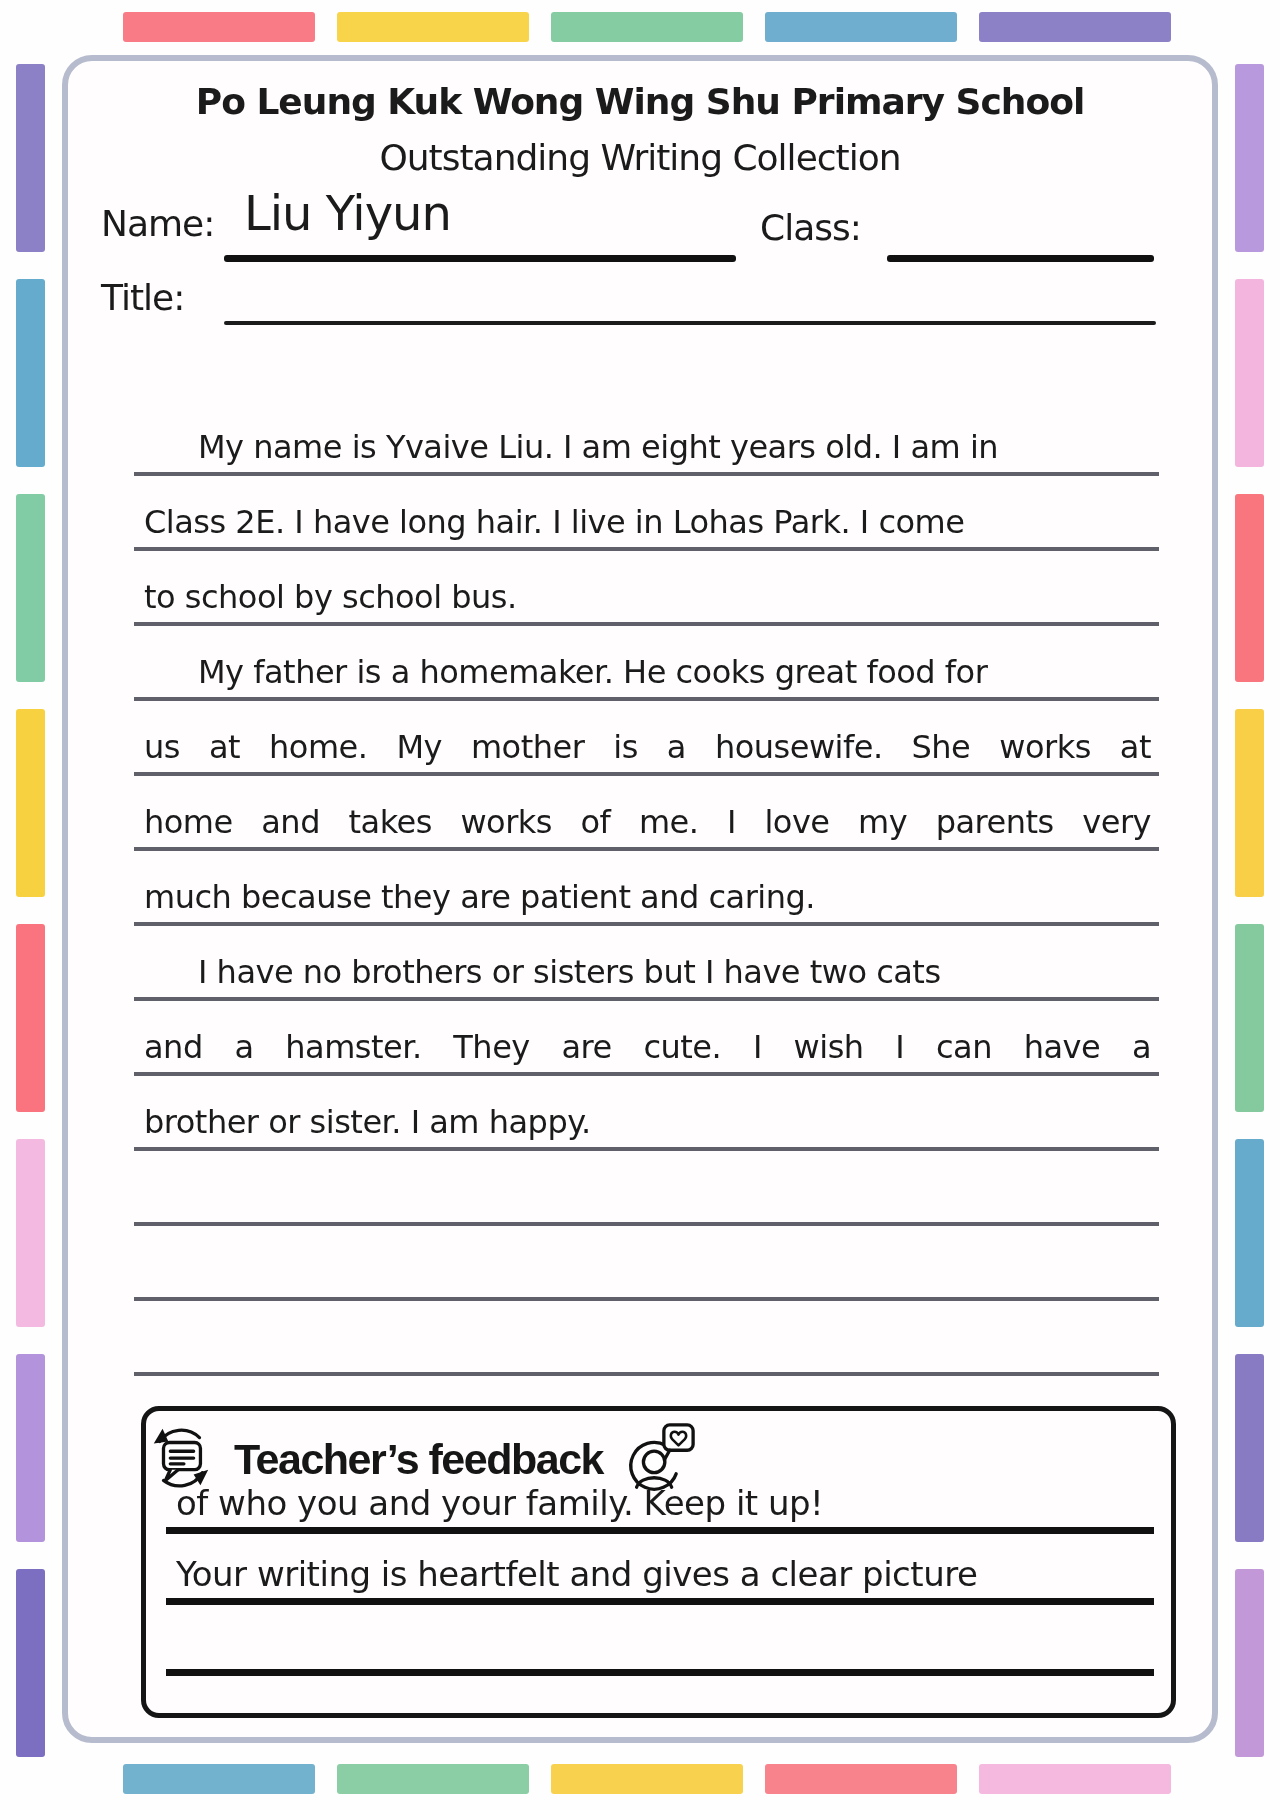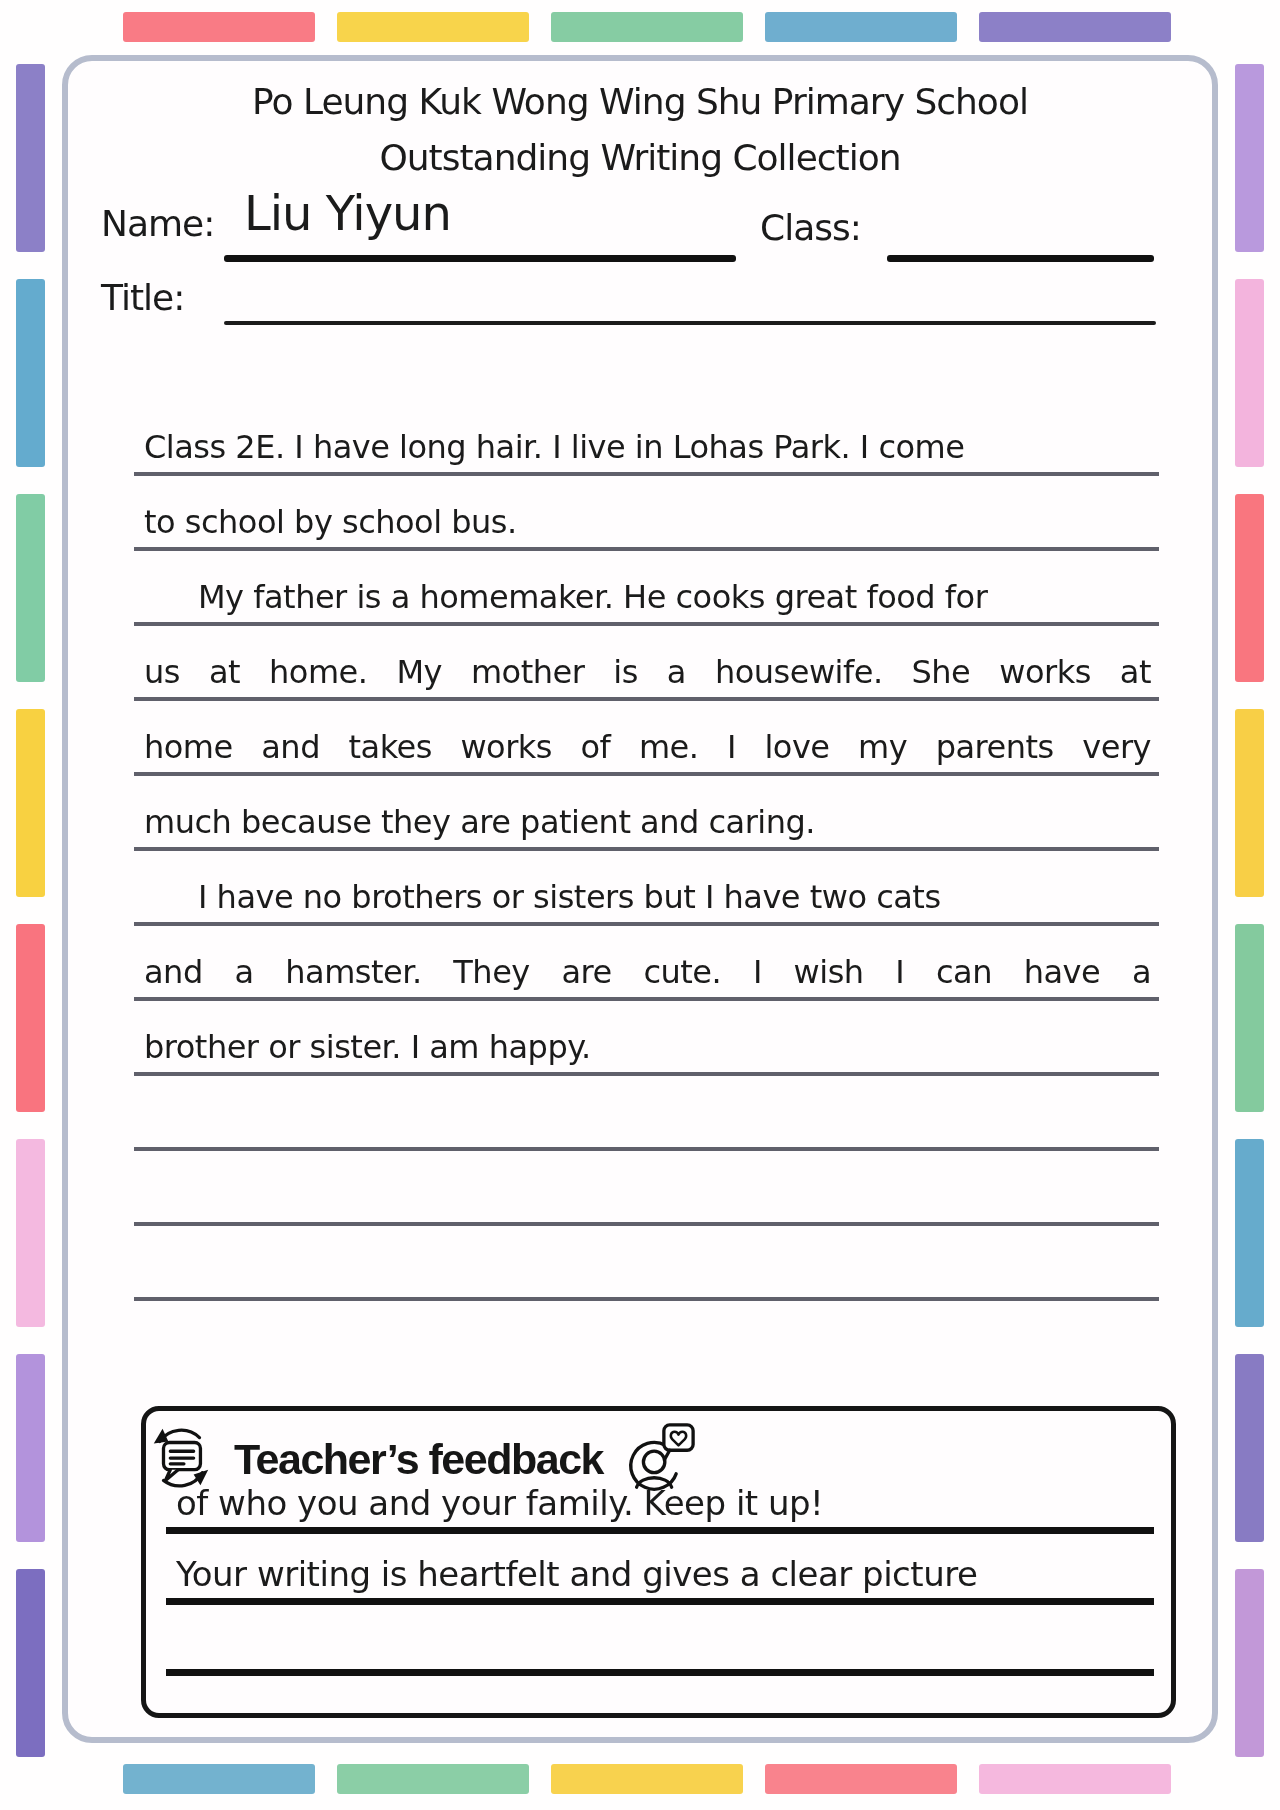--- a/index.html
+++ b/index.html
@@ -9,21 +9,21 @@
     font-family:"DejaVu Sans", sans-serif; color:#1b1b1b;
   }
   .block { position:absolute; border-radius:3px; }
 
   .card {
     position:absolute; left:62px; top:55px; width:1156px; height:1688px;
     box-sizing:border-box; background:#fffdfe;
     border:6px solid #b6bccd; border-radius:30px;
   }
   .hdr { position:absolute; left:0; right:0; text-align:center; font-size:36px; letter-spacing:-1px; white-space:nowrap; }
-  .hdr1 { top:20px; }
+  .hdr1 { top:20px;font-weight:bold; }
   .hdr2 { top:76px; }
 
   .lbl { position:absolute; font-size:36px; letter-spacing:-1px; }
   .hand { position:absolute; font-size:48px; letter-spacing:-1px; white-space:nowrap; }
   .rule { position:absolute; background:#111; border-radius:3px; }
 
   .essay { position:absolute; left:66px; top:340px; width:1025px; }
   .essay-row {
     box-sizing:border-box; height:75px; width:1025px;
     border-bottom:4px solid #60606b;
@@ -99,20 +99,23 @@
     <div class="hand" style="left:176px; top:124px;">Liu Yiyun</div>
     <div class="rule" style="left:156px; top:194px; width:512px; height:7px;"></div>
 
     <div class="lbl" style="left:692px; top:146px;">Class:</div>
     <div class="rule" style="left:819px; top:194px; width:267px; height:7px;"></div>
 
     <div class="lbl" style="left:33px; top:216px;">Title:</div>
     <div class="rule" style="left:156px; top:260px; width:932px; height:4px; background:#1c1c1c;"></div>
 
     <div class="essay" id="essay">
+        <div class="essay-row indent">
+          <span>My name is Yvaive Liu. I am eight years old. I am in</span>
+        </div>
         <div class="essay-row">
           <span>Class 2E. I have long hair. I live in Lohas Park. I come</span>
         </div>
         <div class="essay-row">
           <span>to school by school bus.</span>
         </div>
         <div class="essay-row indent">
           <span>My father is a homemaker. He cooks great food for</span>
         </div>
         <div class="essay-row justify">

